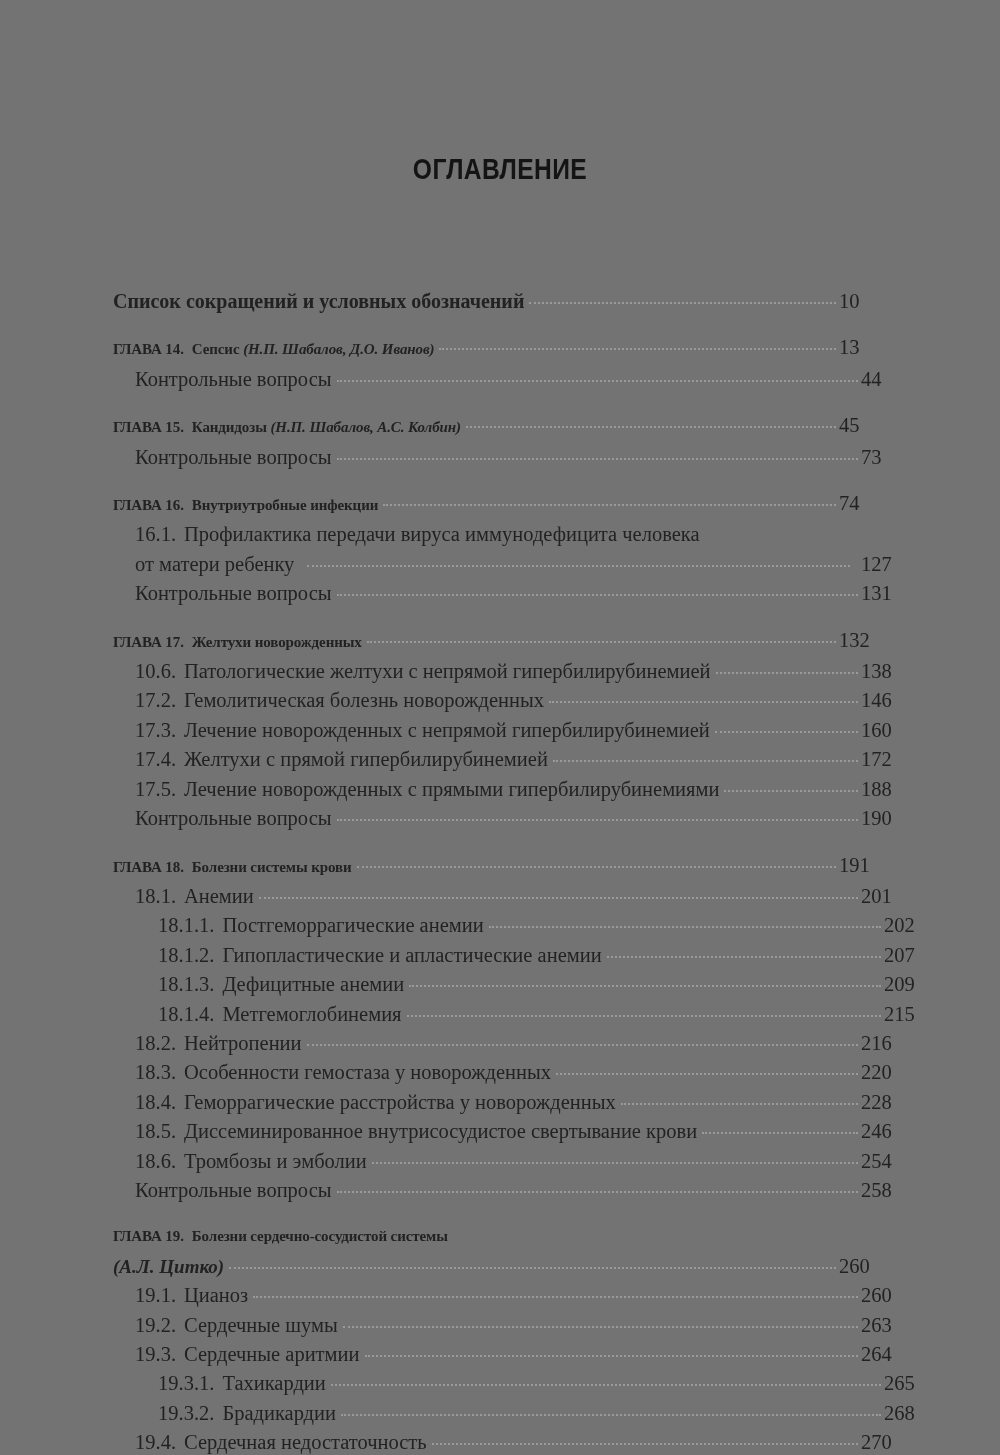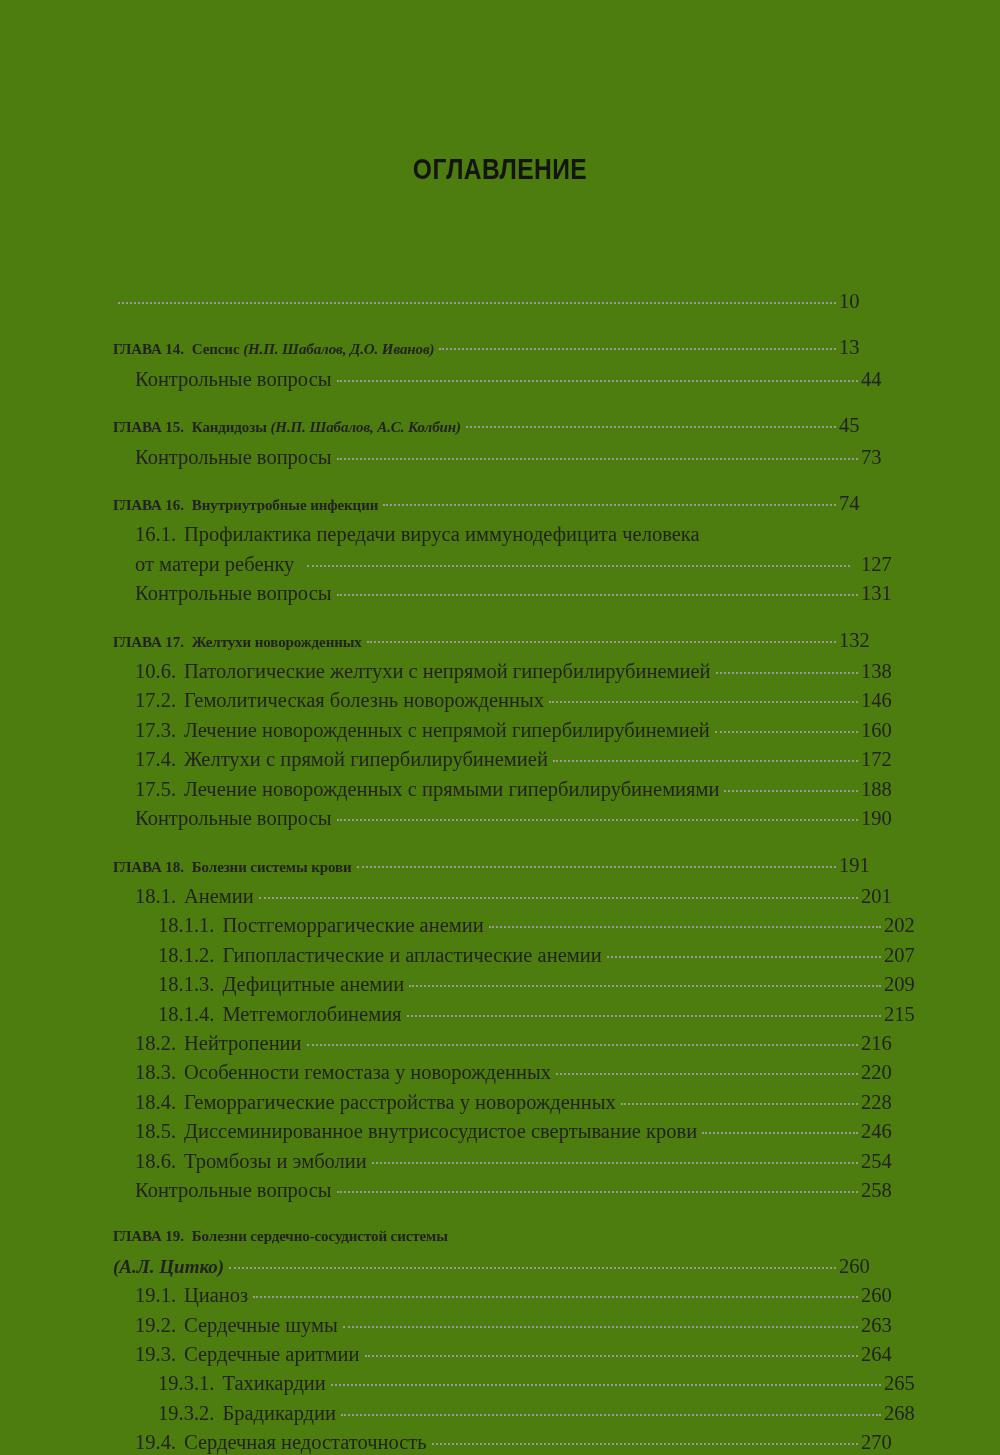--- a/index.html
+++ b/index.html
@@ -5,21 +5,21 @@
 <style>
   html, body {
     margin: 0;
     padding: 0;
     background: #ffffff;
   }
   .page {
     position: relative;
     width: 1000px;
     height: 1455px;
-    background: #4d7c0f;
+    background: #737373;
     margin: 0 auto;
     overflow: hidden;
     font-family: "Liberation Serif", "DejaVu Serif", serif;
     color: #1a1a1a;
   }
 
   
   .toc-title {
     position: absolute;
     top: 152px;
@@ -134,20 +134,21 @@
 </style>
 </head>
 <body>
 
 <div class="page">
 
   <div class="toc-title">ОГЛАВЛЕНИЕ</div>
 
   <div class="toc" id="toc-list">
       <div class="entry lvl-front" id="front-abbrev">
+        <span class="label"><span>Список сокращений и условных обозначений</span></span>
         <span class="leader"></span>
         <span class="pageno">10</span>
       </div>
       <div class="gap"></div>
       <div class="entry lvl-chapter" id="ch14">
         <span class="label"><span class="num">ГЛАВА 14.</span><span>Сепсис</span> <span class="author">(Н.П. Шабалов, Д.О. Иванов)</span></span>
         <span class="leader"></span>
         <span class="pageno">13</span>
       </div>
       <div class="entry lvl-quest" id="ch14-questions">

